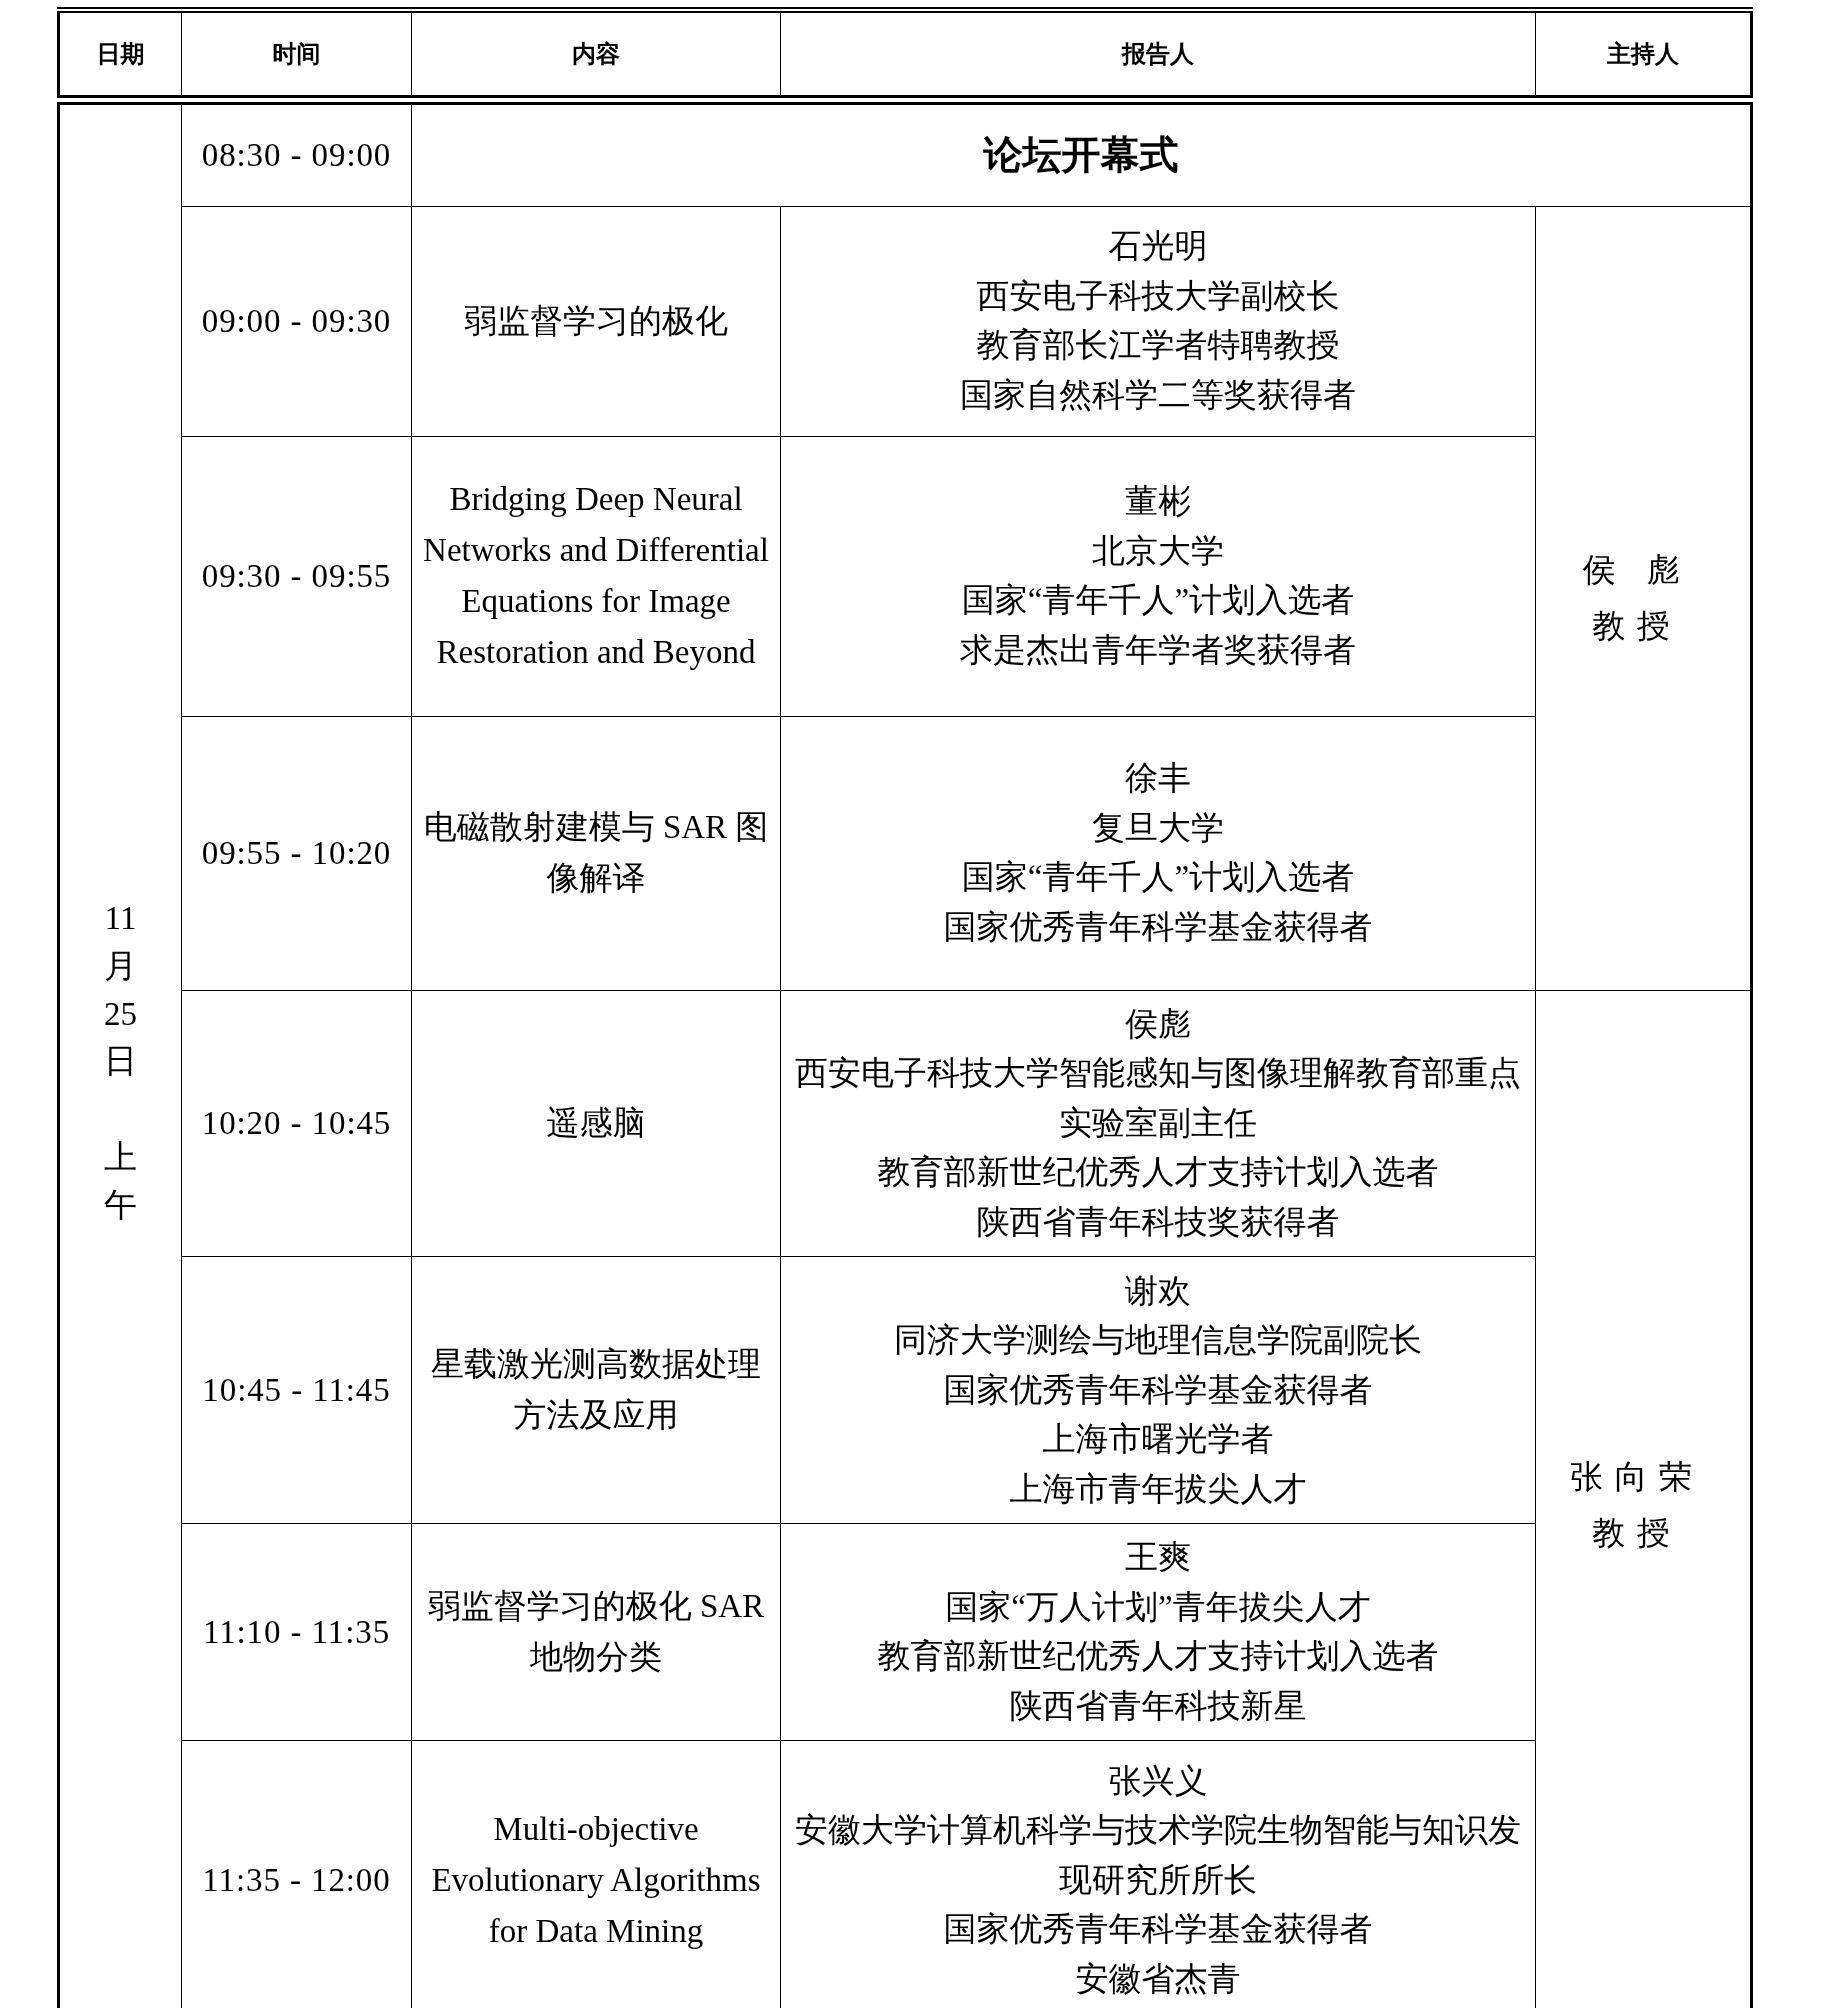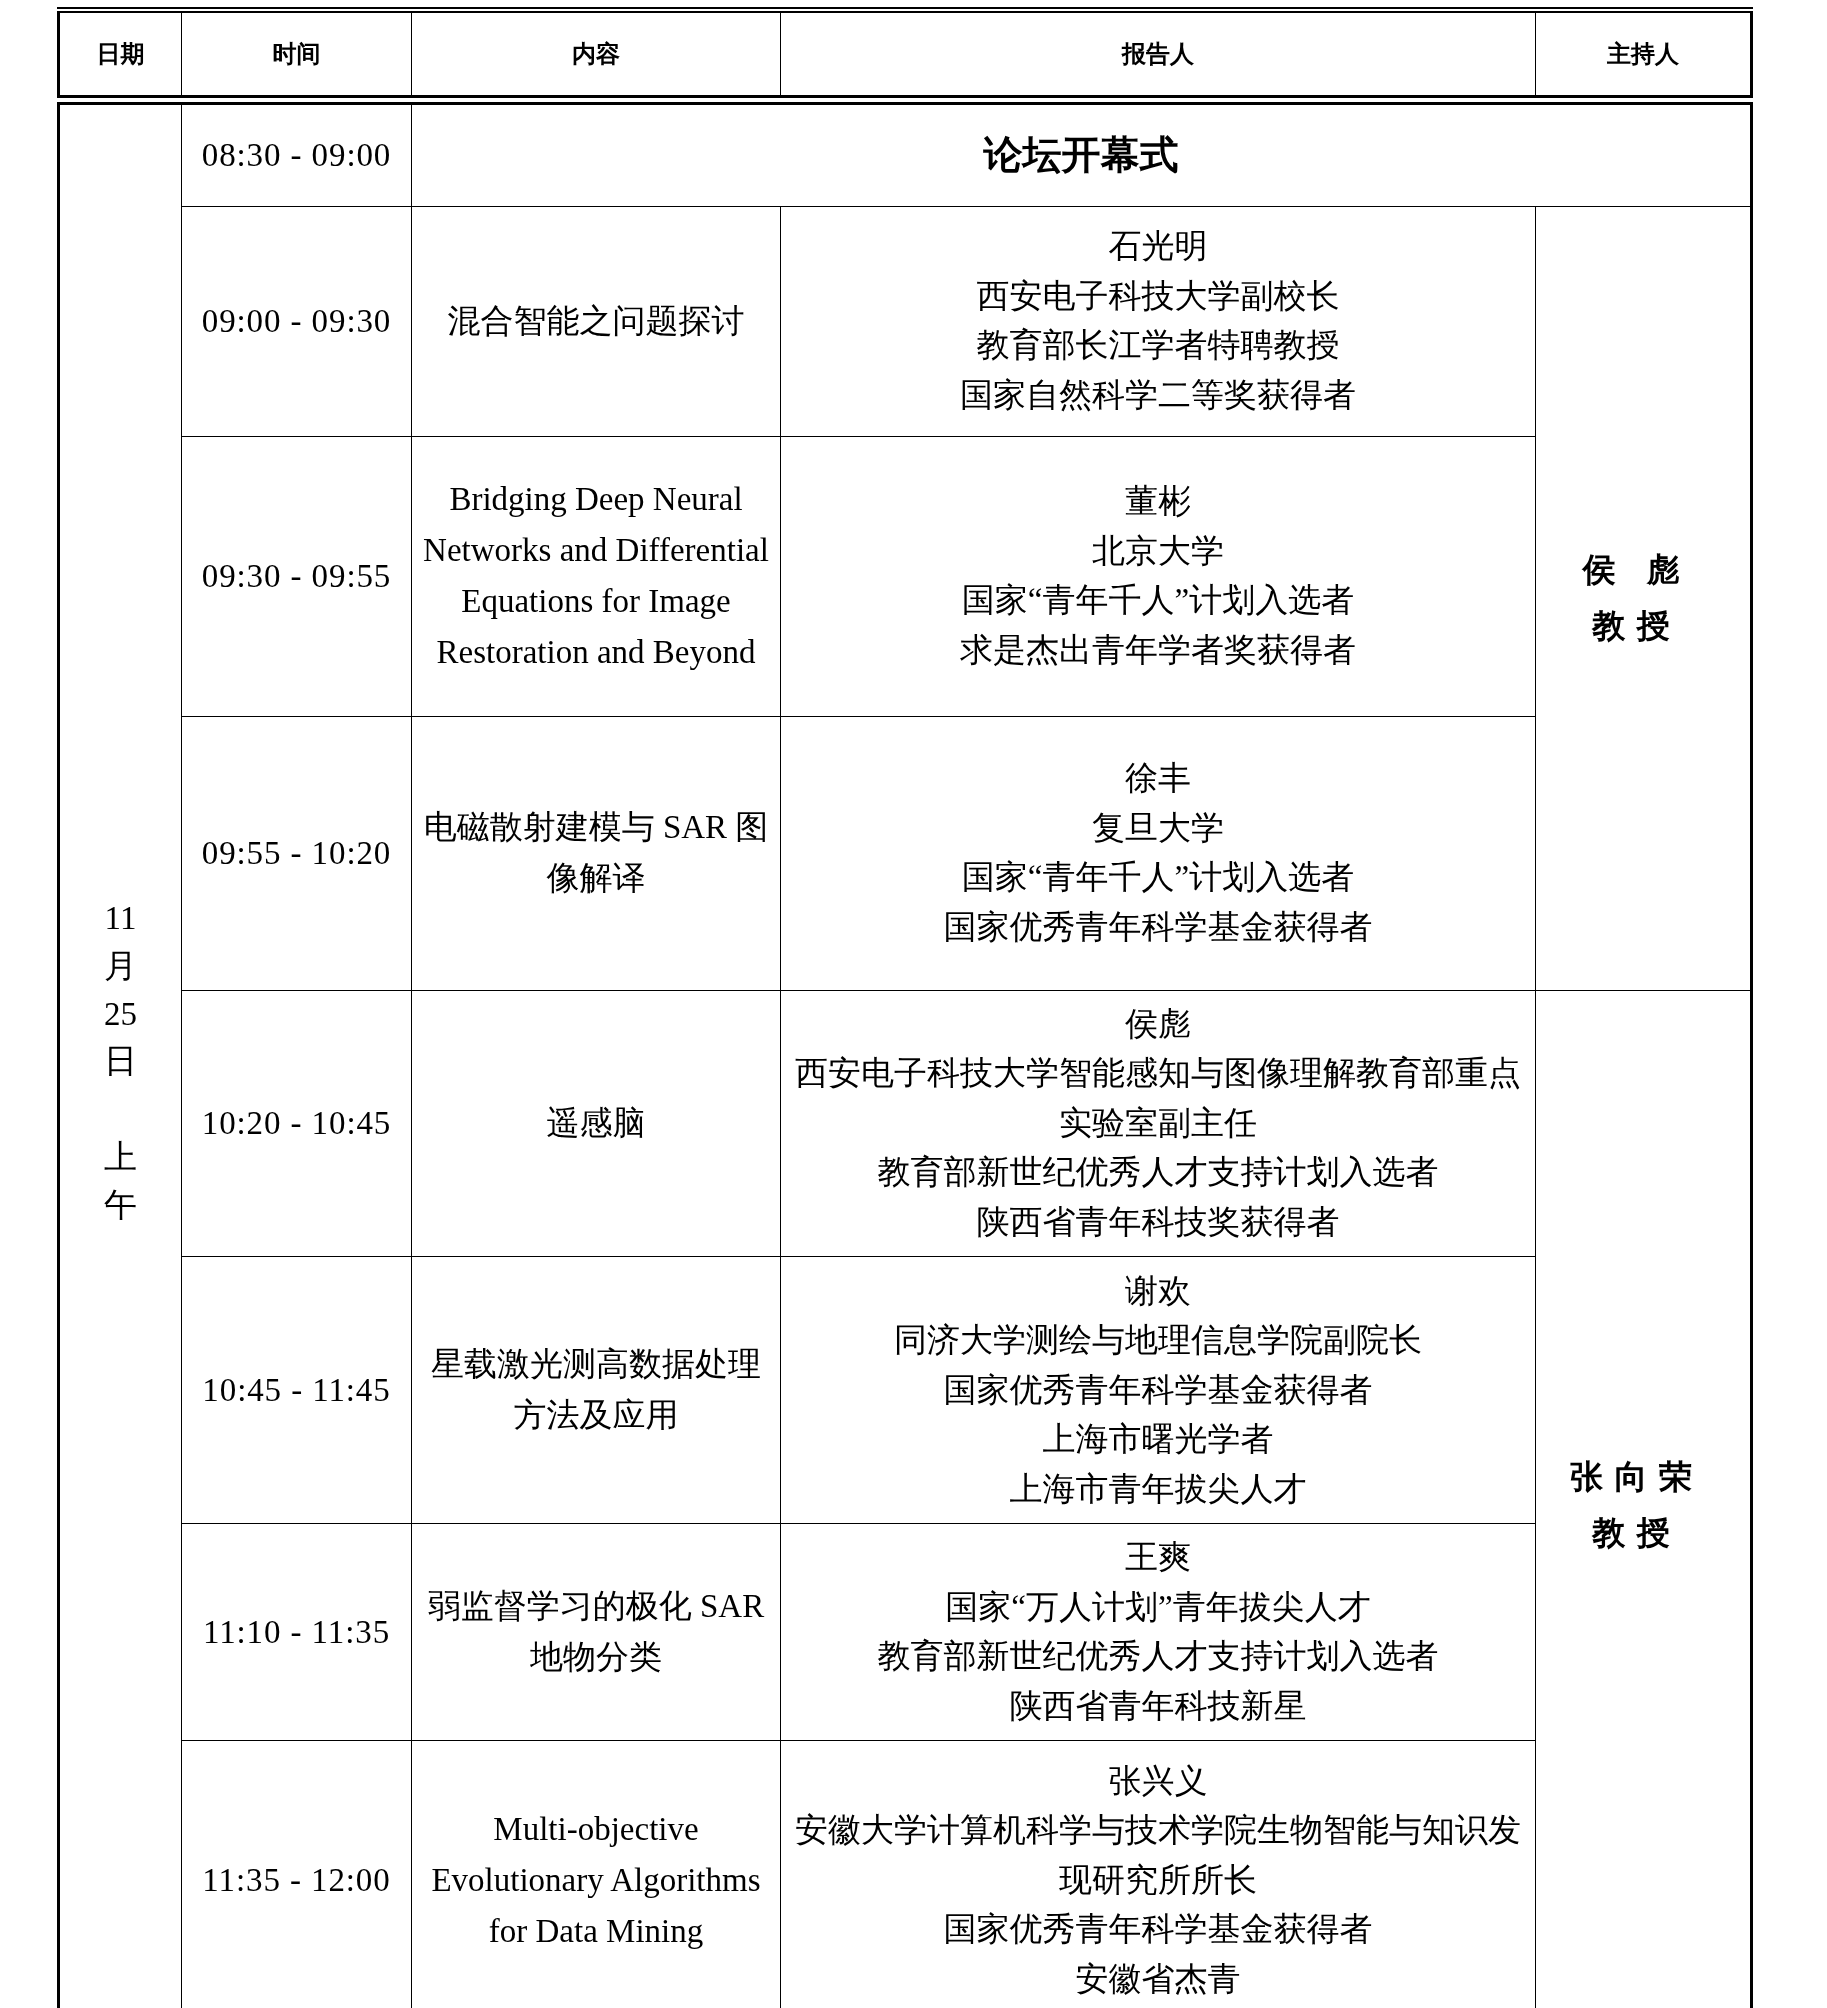--- a/index.html
+++ b/index.html
@@ -54,21 +54,20 @@
     font-weight: bold;
     font-size: 39px;
   }
   td.content-cell { line-height: 1.55; }
   td.speaker-cell { line-height: 1.5; padding: 9.1px 12.8px; margin-left: 12px; }
   td.host-cell {
     letter-spacing: 0.35em;
     line-height: 1.7;
     padding-left: 3.7px;
     padding-right: 16px;
-    font-weight: bold;
   }
 
   tr.r-opening  { height: 106px; }
   tr.r-s0 { height: 230px; }
   tr.r-s1 { height: 280px; }
   tr.r-s2 { height: 274px; }
   tr.r-s3 { height: 258px; }
   tr.r-s4 { height: 239px; }
   tr.r-s5 { height: 201px; }
   tr.r-s6 { height: 280px; }
@@ -101,21 +100,21 @@
 日
 
 上
 午</td>
       <td class="time-cell">08:30 - 09:00</td>
       <td class="opening-cell" colspan="3">论坛开幕式</td>
     </tr>
 
     <tr class="r-s0">
       <td class="time-cell">09:00 - 09:30</td>
-      <td class="content-cell">混合智能之问题探讨</td>
+      <td class="content-cell">弱监督学习的极化</td>
       <td class="speaker-cell pre">石光明
 西安电子科技大学副校长
 教育部长江学者特聘教授
 国家自然科学二等奖获得者</td>
       <td class="host-cell pre" rowspan="3">侯 彪
 教授</td>
     </tr>
     <tr class="r-s1">
       <td class="time-cell">09:30 - 09:55</td>
       <td class="content-cell">Bridging Deep Neural Networks and Differential Equations for Image Restoration and Beyond</td>

